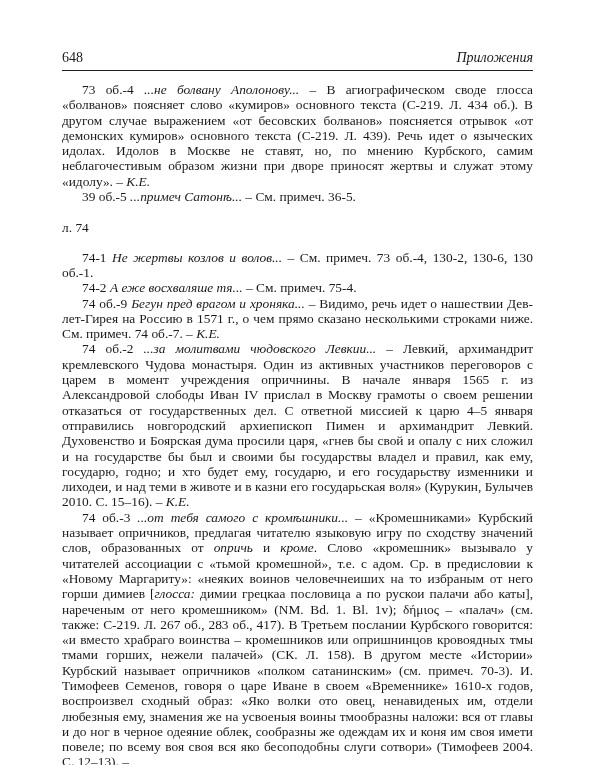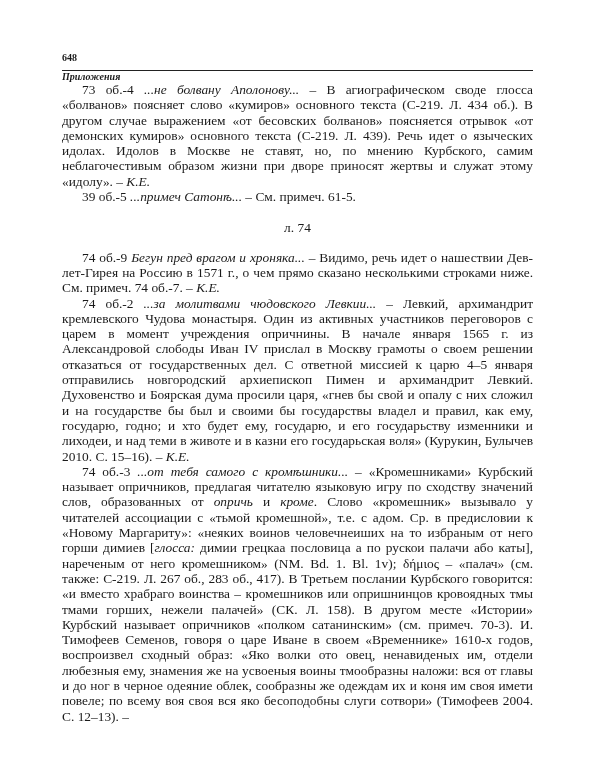--- a/index.html
+++ b/index.html
@@ -17,36 +17,34 @@
     }
     .page {
       position: absolute;
       left: 62px;
       top: 48px;
       width: 471px;
     }
     .running-head {
       position: relative;
       height: 20px;
-      font-size: 10px;
+      font-size: 14px;
       line-height: 20px;
-      font-weight: bold;
     }
     .page-number {
       position: absolute;
       left: 0;
       top: 0;
     }
     .section-title {
       position: absolute;
       left: 0;
       right: 0;
-      text-align: left;
+      text-align: right;
       font-style: italic;
-      margin-top: 19px;
     }
     .head-rule {
       border: none;
       border-top: 1px solid #222;
       margin: 2px 0 0 0;
       height: 0;
     }
     .body-text {
       margin-top: 11px;
       font-size: 13.4px;
@@ -55,45 +53,47 @@
       hyphens: manual;
     }
     .body-text p {
       margin: 0;
       text-indent: 20px;
     }
     .body-text p.no-indent {
       text-indent: 0;
     }
     .leaf-heading {
-      text-align: center;
+      text-align: left;
       text-indent: 0 !important;
       margin: 16px 0 14px 0 !important;
     }
     i { font-style: italic; }
   </style>
 </head>
 <body>
 
 <div class="page">
   <div class="running-head">
     <span class="page-number">648</span>
     <span class="section-title">Приложения</span>
   </div>
   <hr class="head-rule">
 
   <div class="body-text">
 
     <p><span>73 об.-4 </span><i>...не болвану Аполонову...</i><span> – В агиографическом своде глосса «болванов» поясняет слово «кумиров» основного текста (С-219. Л. 434 об.). В другом случае выражением «от бесовских болванов» поясняется отрывок «от демонских кумиров» основного текста (С-219. Л. 439). Речь идет о языческих идолах. Идолов в Москве не ставят, но, по мнению Курбского, самим неблагочестивым образом жизни при дворе приносят жертвы и служат этому «идолу». – </span><i>К.Е.</i></p>
 
-    <p><span>39 об.-5 </span><i>...примеч Сатонѣ...</i><span> – См. примеч. 61-5.</span></p>
+    <p><span>39 об.-5 </span><i>...примеч Сатонѣ...</i><span> – См. примеч. 36-5.</span></p>
 
     <p class="leaf-heading">л. 74</p>
 
+    <p><span>74-1 </span><i>Не жертвы козлов и волов...</i><span> – См. примеч. 73 об.-4, 130-2, 130-6, 130 об.-1.</span></p>
 
+    <p><span>74-2 </span><i>А еже восхваляше тя...</i><span> – См. примеч. 75-4.</span></p>
 
 
     <p><span>74 об.-9 </span><i>Бегун пред врагом и хроняка...</i><span> – Видимо, речь идет о нашествии Дев­лет-Гирея на Россию в 1571 г., о чем прямо сказано несколькими строками ниже. См. примеч. 74 об.-7. – </span><i>К.Е.</i></p>
 
     <p><span>74 об.-2 </span><i>...за молитвами чюдовского Левкии...</i><span> – Левкий, архимандрит кремлев­ского Чудова монастыря. Один из активных участников переговоров с царем в момент учреждения опричнины. В начале января 1565 г. из Александровой слободы Иван IV прислал в Москву грамоты о своем решении отказаться от государственных дел. С ответной миссией к царю 4–5 января отправились новгородский архиепископ Пи­мен и архимандрит Левкий. Духовенство и Боярская дума просили царя, «гнев бы свой и опалу с них сложил и на государстве бы был и своими бы государствы владел и правил, как ему, государю, годно; и хто будет ему, государю, и его государьству из­менники и лиходеи, и над теми в животе и в казни его государьская воля» (Курукин, Булычев 2010. С. 15–16). – </span><i>К.Е.</i></p>
 
     <p><span>74 об.-3 </span><i>...от тебя самого с кромѣшники...</i><span> – «Кромешниками» Курбский назы­вает опричников, предлагая читателю языковую игру по сходству значений слов, образованных от </span><i>опричь</i><span> и </span><i>кроме</i><span>. Слово «кромешник» вызывало у читателей ас­социации с «тьмой кромешной», т.е. с адом. Ср. в предисловии к «Новому Мар­гариту»: «неяких воинов человечнеиших на то избраным от него горши димиев [</span><i>глосса:</i><span> димии грецкаа пословица а по рускои палачи або каты], нареченым от него кромешником» (NM. Bd. 1. Bl. 1v); δήμιος – «палач» (см. также: С-219. Л. 267 об., 283 об., 417). В Третьем послании Курбского говорится: «и вместо храбраго во­инства – кромешников или опришнинцов кровоядных тмы тмами горших, нежели палачей» (СК. Л. 158). В другом месте «Истории» Курбский называет опричников «полком сатанинским» (см. примеч. 70-3). И. Тимофеев Семенов, говоря о царе Иване в своем «Временнике» 1610-х годов, воспроизвел сходный образ: «Яко волки ото овец, ненавиденых им, отдели любезныя ему, знамения же на усвоеныя воины тмообразны наложи: вся от главы и до ног в черное одеяние облек, сообразны же одеждам их и коня им своя имети повеле; по всему воя своя вся яко бесоподобны слуги сотвори» (Тимофеев 2004. С. 12–13). – </span></p>
   </div>
 </div>
 

